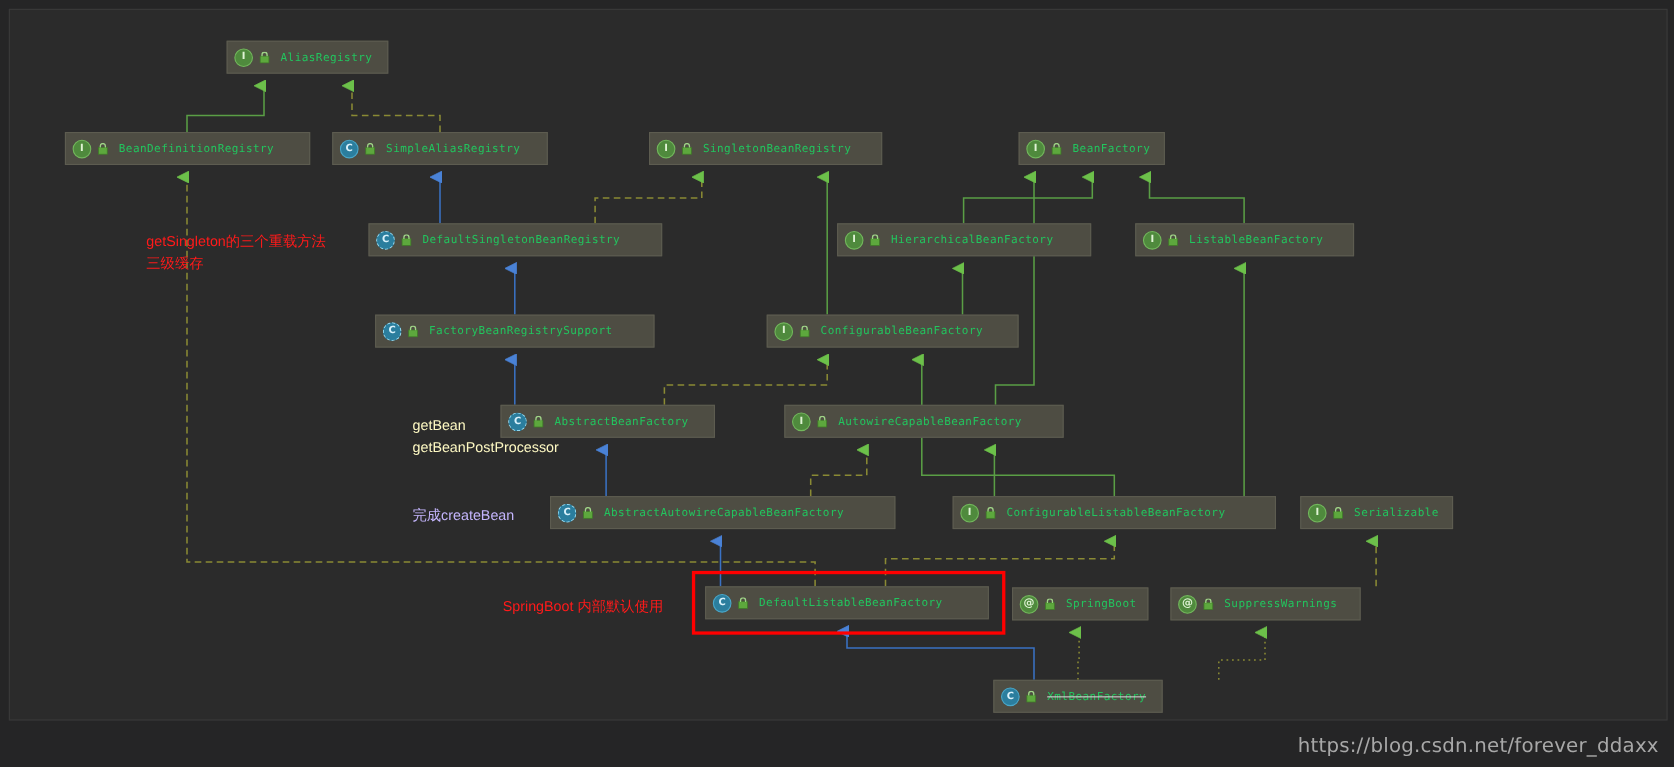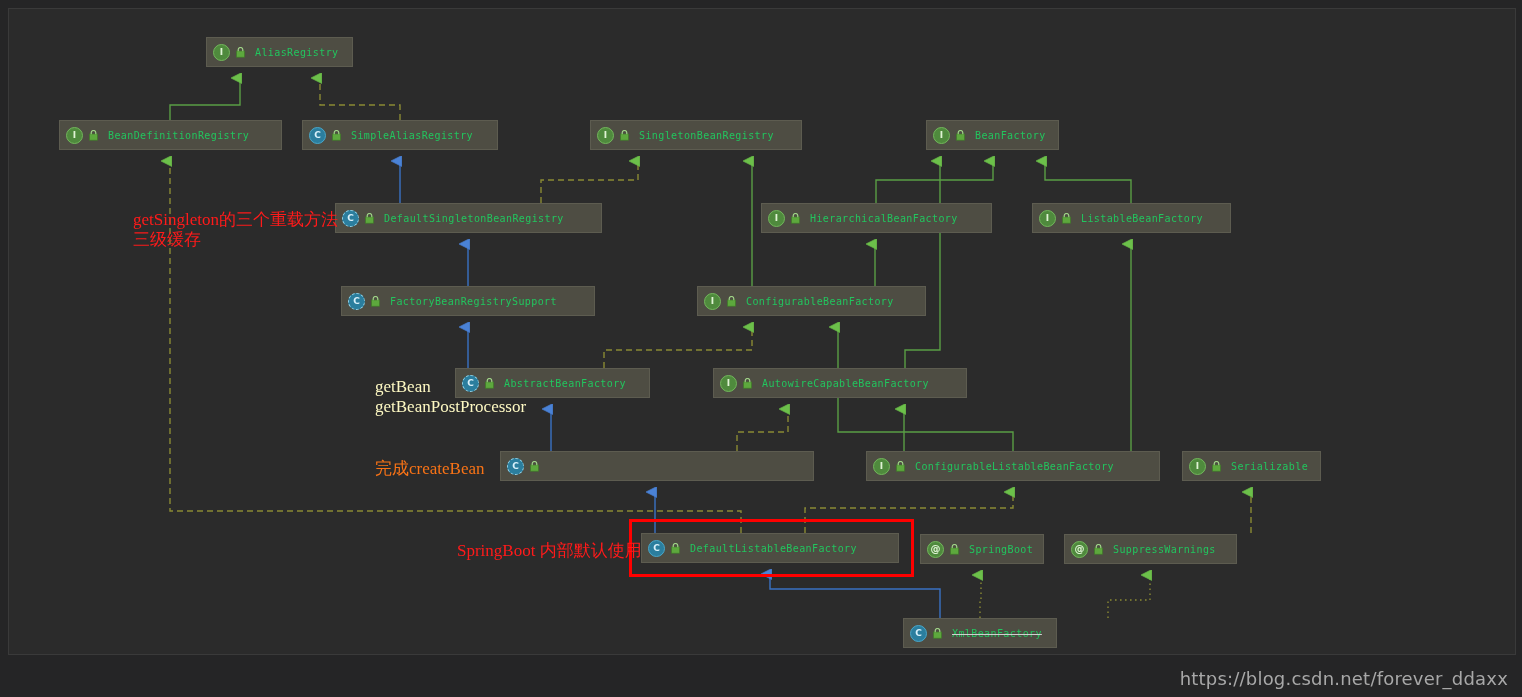--- a/index.html
+++ b/index.html
@@ -46,22 +46,22 @@
   .kind.abs{background:#2b7e9e;color:#d8f1fb;border:1px dashed #8fd6ee;}
   .kind.anno{background:#4f8a3d;color:#dff3d4;border:1px solid #72b75c;font-size:10px;}
   .lock{
     width:11px;height:11px;margin-left:5px;flex:0 0 auto;
     position:relative;
   }
   .lock svg{display:block;}
   .annotation{
     position:absolute;
     color:#ff1a1a;
-    font-family:Liberation Serif, serif;
-    font-size:17px;
+    font-family:Liberation Sans, sans-serif;
+    font-size:13px;
     white-space:nowrap;
     line-height:20px;
   }
   .highlight-box{
     position:absolute;
     border:3px solid #ff0000;
     box-sizing:border-box;
     background:transparent;
   }
   .watermark{
@@ -241,20 +241,21 @@
         <span class="nm">AutowireCapableBeanFactory</span>
       </div>
       <div class="node" style="left: 500px; top: 451px; width: 314px;">
         <span class="kind abs">C</span>
         <span class="lock">
           <svg viewBox="0 0 11 11" width="11" height="11">
             <rect x="1.5" y="4" width="8" height="6.2" fill="#5da83d" stroke="#3f7a28" stroke-width=".7"></rect>
             <path d="M3.2 4.2 V2.8 a2.3 2.3 0 0 1 4.6 0 V4.2" fill="none" stroke="#9fd487" stroke-width="1.2"></path>
           </svg>
         </span>
+        <span class="nm">AbstractAutowireCapableBeanFactory</span>
       </div>
       <div class="node" style="left: 866px; top: 451px; width: 294px;">
         <span class="kind iface">I</span>
         <span class="lock">
           <svg viewBox="0 0 11 11" width="11" height="11">
             <rect x="1.5" y="4" width="8" height="6.2" fill="#5da83d" stroke="#3f7a28" stroke-width=".7"></rect>
             <path d="M3.2 4.2 V2.8 a2.3 2.3 0 0 1 4.6 0 V4.2" fill="none" stroke="#9fd487" stroke-width="1.2"></path>
           </svg>
         </span>
         <span class="nm">ConfigurableListableBeanFactory</span>
@@ -315,21 +316,21 @@
 
   <div id="anno-layer">
       <div class="annotation" style="left: 133px; top: 210px; color: rgb(255, 26, 26);">
         <div>getSingleton的三个重载方法</div>
         <div>三级缓存</div>
       </div>
       <div class="annotation" style="left: 375px; top: 377px; color: #fef9c3;">
         <div>getBean</div>
         <div>getBeanPostProcessor</div>
       </div>
-      <div class="annotation" style="left: 375px; top: 459px; color: #f97316;">
+      <div class="annotation" style="left: 375px; top: 459px; color: #c4b5fd;">
         <div>完成createBean</div>
       </div>
       <div class="annotation" style="left: 457px; top: 541px; color: rgb(255, 26, 26); text-align: right;">
         <div>SpringBoot 内部默认使用</div>
       </div>
     </div>
 
   <div class="watermark">https://blog.csdn.net/forever_ddaxx</div>
 </div>
 

